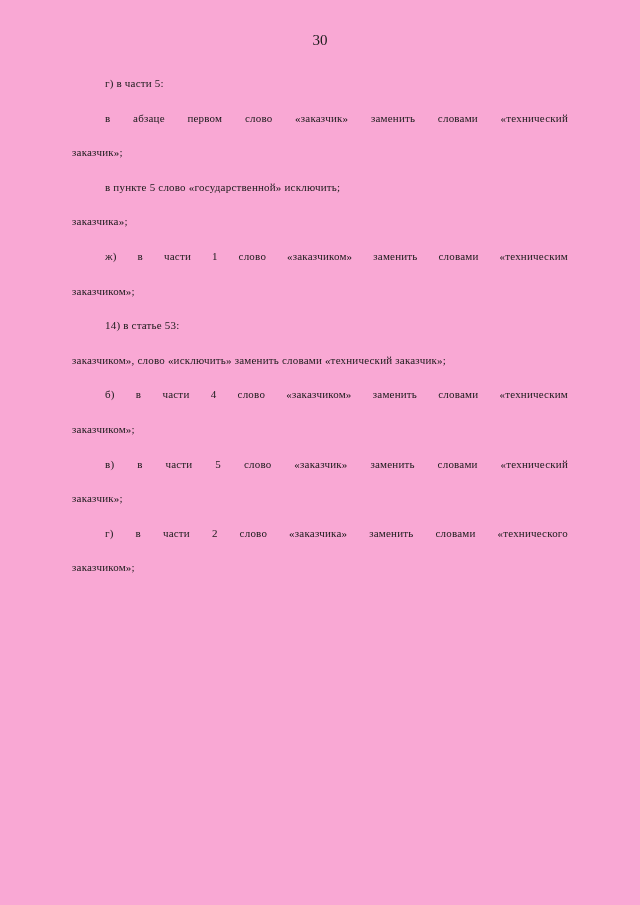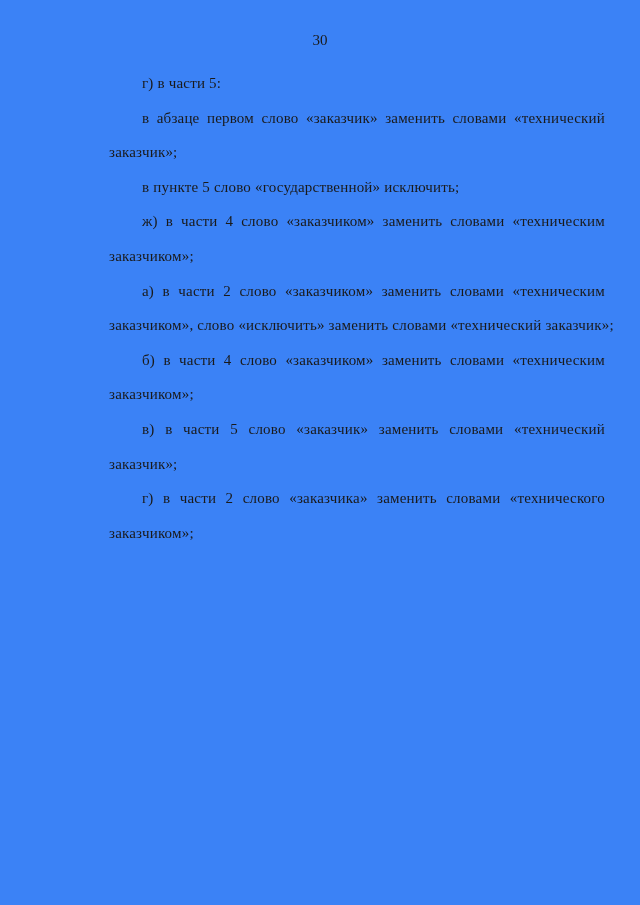--- a/index.html
+++ b/index.html
@@ -5,36 +5,36 @@
   html, body {
     margin: 0;
     padding: 0;
     background: #e8e8e8;
   }
   .page {
     position: relative;
     width: 640px;
     height: 905px;
     margin: 0 auto;
-    background: #3b82f6;
+    background: #f9a8d4;
     font-family: "Liberation Serif", "DejaVu Serif", serif;
     color: #1a1a1a;
     overflow: hidden;
     box-sizing: border-box;
   }
   .page-number {
     padding-top: 31px;
     text-align: center;
     font-size: 15px;
     line-height: 19px;
   }
   .content {
-    margin: 16px 72px 0 109px;
+    margin: 16px 72px 0 72px;
     width: 496px;
-    font-size: 15px;
+    font-size: 11px;
   }
   .ln {
     line-height: 34.6px;
     height: 34.6px;
     text-align: left;
     white-space: nowrap;
     letter-spacing: 0.2px;
   }
   
   .in {
@@ -54,23 +54,24 @@
 <body>
 
 <div class="page">
   <div class="page-number">30</div>
 
   <div class="content">
     <div class="ln in">г) в части 5:</div>
     <div class="ln in jf">в абзаце первом слово «заказчик» заменить словами «технический</div>
     <div class="ln">заказчик»;</div>
     <div class="ln in">в пункте 5 слово «государственной» исключить;</div>
-    <div class="ln in jf">ж) в части 4 слово «заказчиком» заменить словами «техническим</div>
+    <div class="ln">заказчика»;</div>
+    <div class="ln in jf">ж) в части 1 слово «заказчиком» заменить словами «техническим</div>
     <div class="ln">заказчиком»;</div>
-    <div class="ln in jf">а) в части 2 слово «заказчиком» заменить словами «техническим</div>
+    <div class="ln in">14) в статье 53:</div>
     <div class="ln">заказчиком», слово «исключить» заменить словами «технический заказчик»;</div>
     <div class="ln in jf">б) в части 4 слово «заказчиком» заменить словами «техническим</div>
     <div class="ln">заказчиком»;</div>
     <div class="ln in jf">в) в части 5 слово «заказчик» заменить словами «технический</div>
     <div class="ln">заказчик»;</div>
     <div class="ln in jf">г) в части 2 слово «заказчика» заменить словами «технического</div>
     <div class="ln">заказчиком»;</div>
   </div>
 </div>
 

